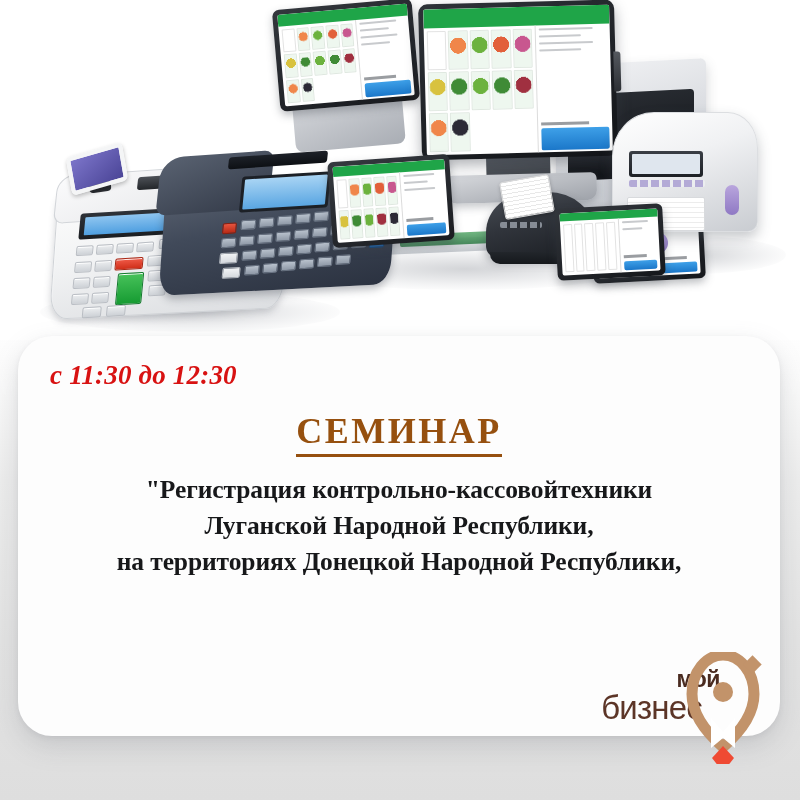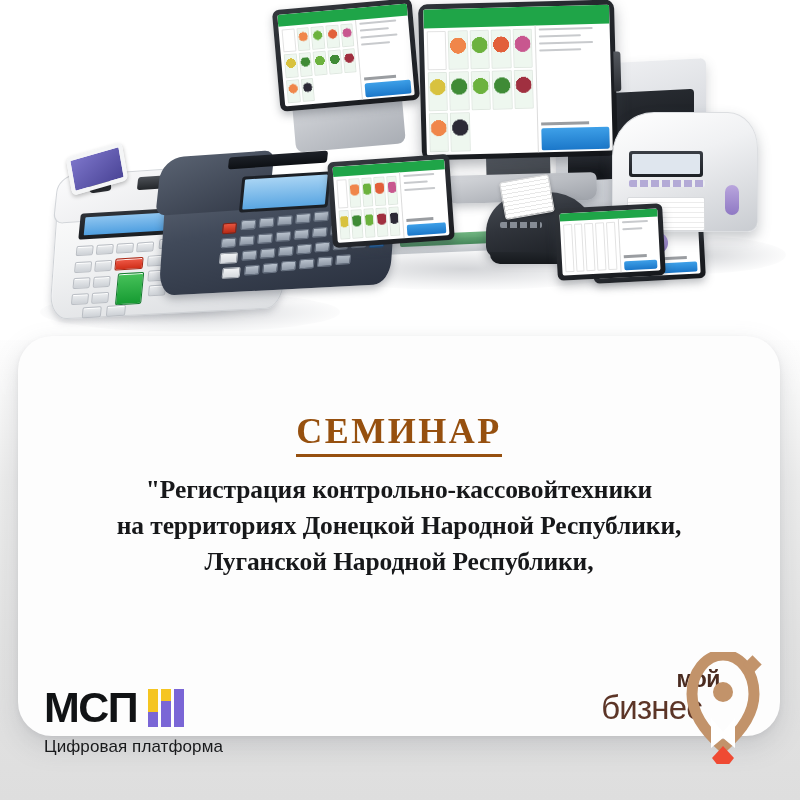--- a/index.html
+++ b/index.html
@@ -576,52 +576,34 @@
           </div>
         </div>
       </div>
     </div>
 
   </div>
 
   <div class="card">
 
     <div class="row-datetime">
+      <span class="dt">с 11:30 до 12:30</span>
     </div>
 
     <div class="seminar-wrap">
       <span class="seminar">СЕМИНАР</span>
     </div>
 
     <div class="body-text">
       <span class="ln">"Регистрация контрольно-кассовойтехники</span>
+      <span class="ln">Луганской Народной Республики,</span>
       <span class="ln">на территориях Донецкой Народной Республики,</span>
-      <span class="ln">Луганской Народной Республики,</span>
     </div>
   </div>
 
-  <div class="logo-msp">
-    <div class="msp-row">
-      <span class="msp-word">МСП</span>
-      <span class="msp-bars">
-        <span class="col" style="height:38px;">
-          <span class="yl" style="flex:0 0 62%;"></span>
-            <span class="pp" style="flex:1;"></span>
-        </span>
-        <span class="col" style="height:38px;">
-          <span class="yl" style="flex:0 0 33%;"></span>
-            <span class="pp" style="flex:1;"></span>
-        </span>
-        <span class="col" style="height:38px;">
-          <span class="pp" style="flex:1;"></span>
-        </span>
-      </span>
-    </div>
-    <div class="msp-sub">Цифровая платформа</div>
-  </div>
 
   <div class="logo-mb">
     <div class="mb-text">
       <div class="mb-moy">мой</div>
       <div class="mb-biz">бизнес</div>
     </div>
     <svg class="mb-mark" viewBox="0 0 86 112">
       <path d="M43 3 C60 3 74 20 74 42 C74 64 58 82 43 95 C28 82 12 64 12 42 C12 20 26 3 43 3 Z" fill="none" stroke="#c2936a" stroke-width="11" stroke-linejoin="round"></path>
       <path d="M31 66 L43 80 L55 66 L55 96 L43 86 L31 96 Z" fill="#ffffff"></path>
       <circle cx="43" cy="40" r="10" fill="#c2936a"></circle>

